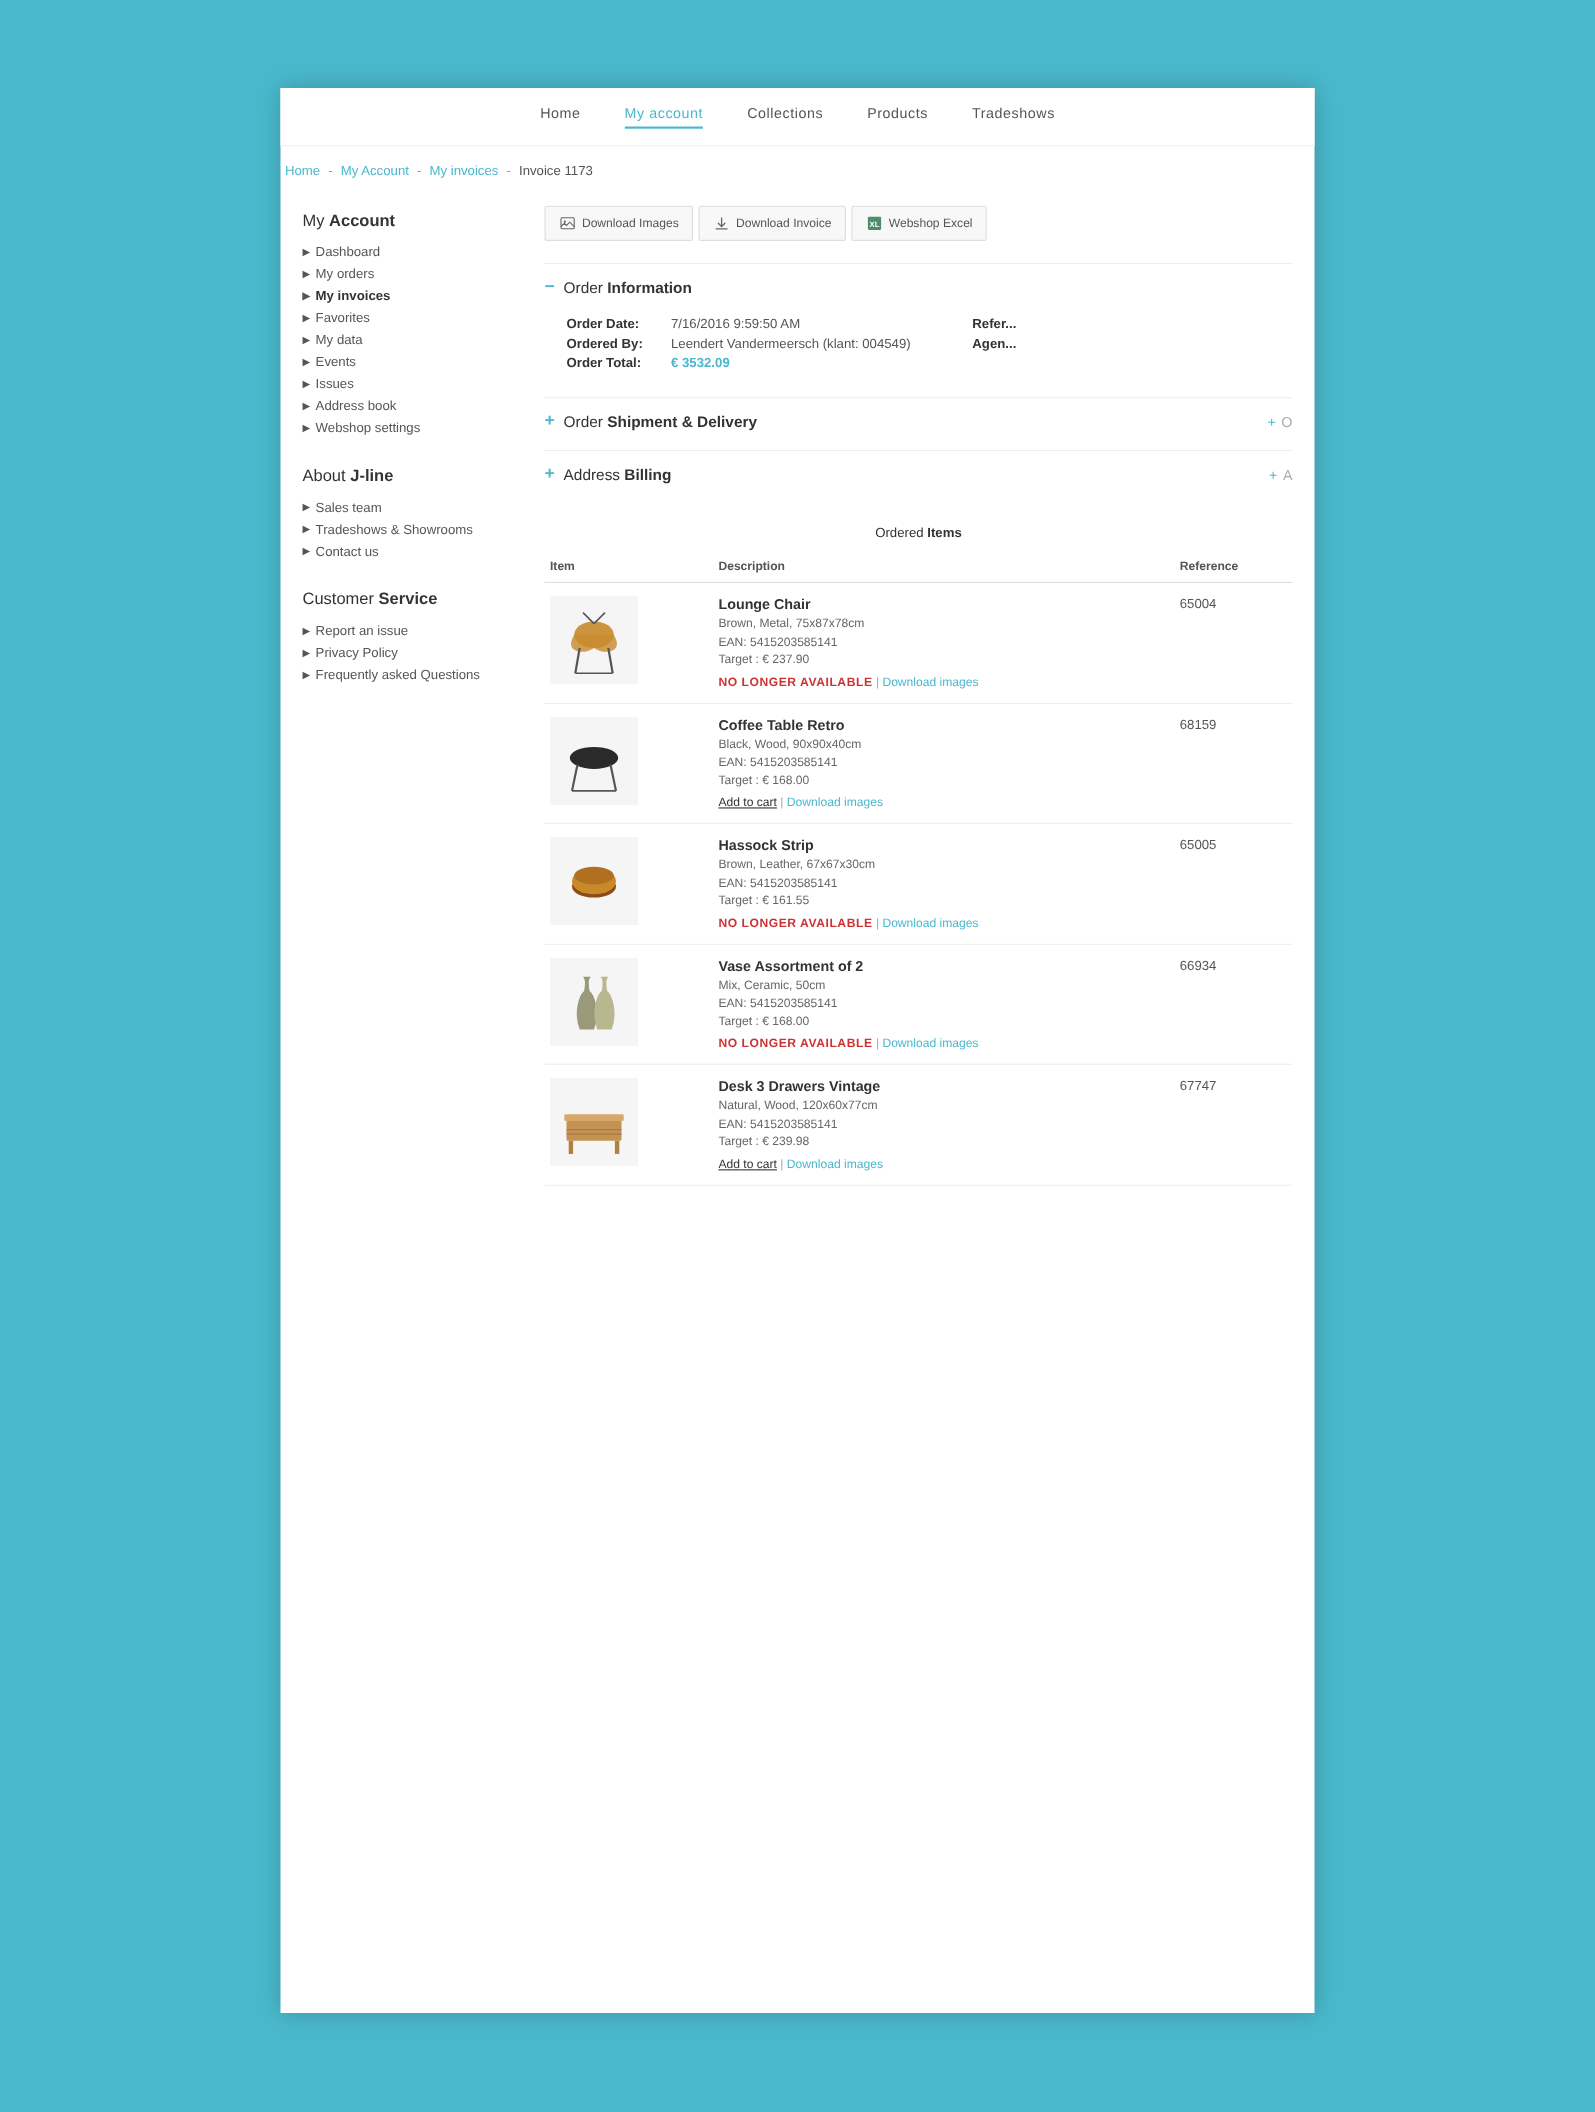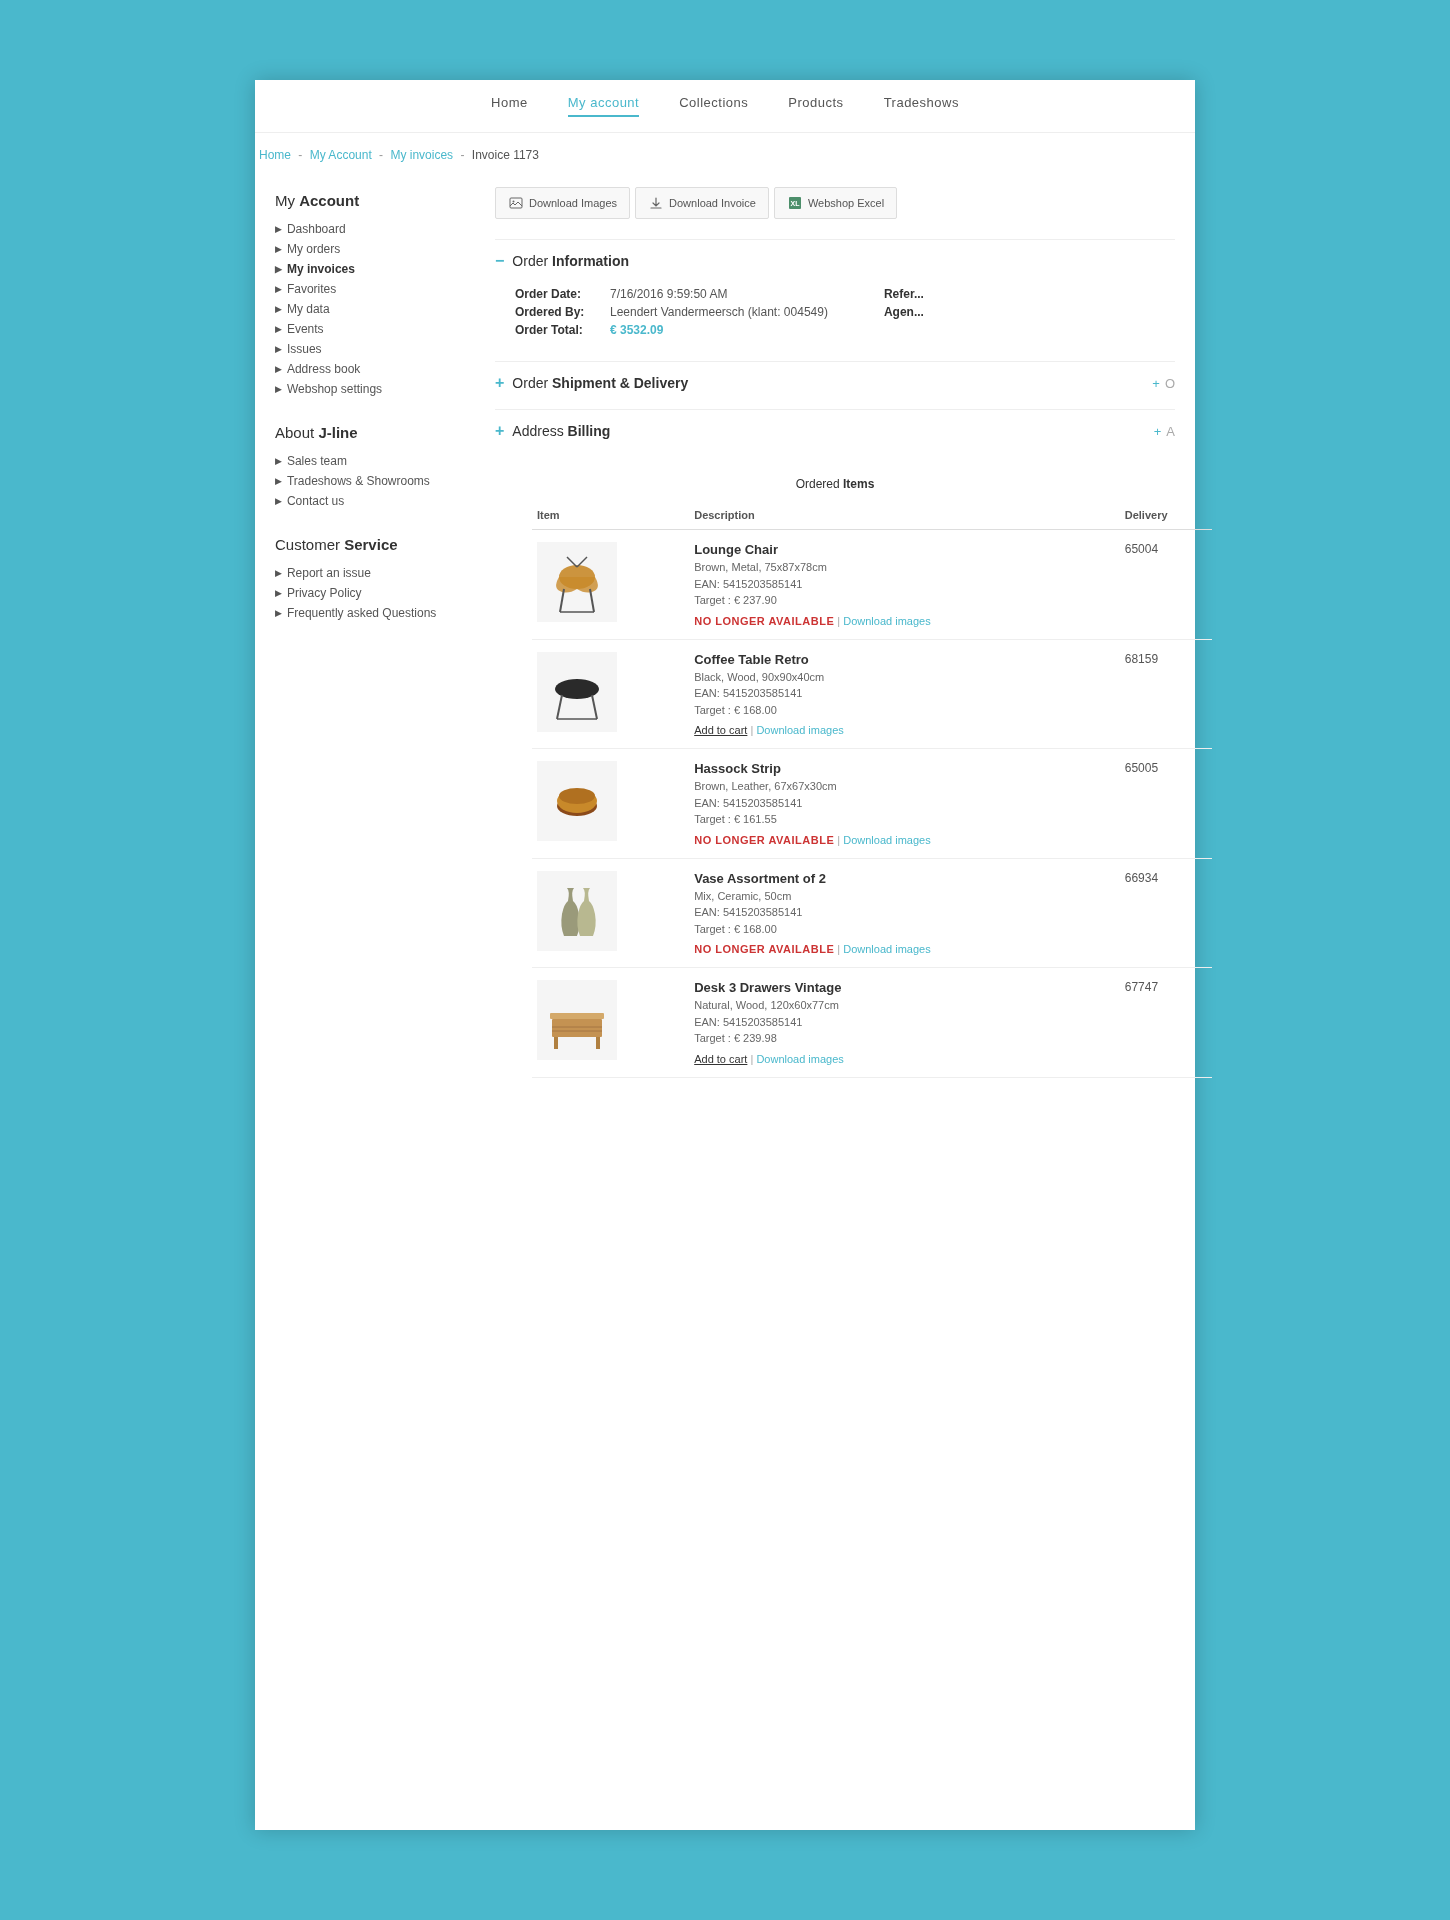--- a/index.html
+++ b/index.html
@@ -242,21 +242,20 @@
     .items-title {
       font-size: 12px;
       font-weight: normal;
       margin-bottom: 10px;
       text-align: center;
     }
     .items-title strong { font-weight: bold; }
     .items-table {
       width: 100%;
       border-collapse: collapse;
-      margin-left: 37px;
     }
     .items-table th {
       text-align: left;
       font-size: 11px;
       font-weight: bold;
       color: #555;
       padding: 8px 5px;
       border-bottom: 1px solid #ddd;
     }
     .items-table td {
@@ -469,21 +468,21 @@
 
         <div class="items-section">
           <h2 class="items-title">
             Ordered <strong>Items</strong>
           </h2>
           <table class="items-table">
             <thead>
               <tr>
                 <th>Item</th>
                 <th>Description</th>
-                <th>Delivery</th>
+                <th>Reference</th>
               </tr>
             </thead>
             <tbody>
 
               <tr>
                 <td>
                   <div class="product-image">
 
                     <svg viewBox="0 0 70 70" xmlns="http://www.w3.org/2000/svg">
                       <ellipse cx="35" cy="30" rx="18" ry="12" fill="#c8892a" opacity="0.9"></ellipse>

